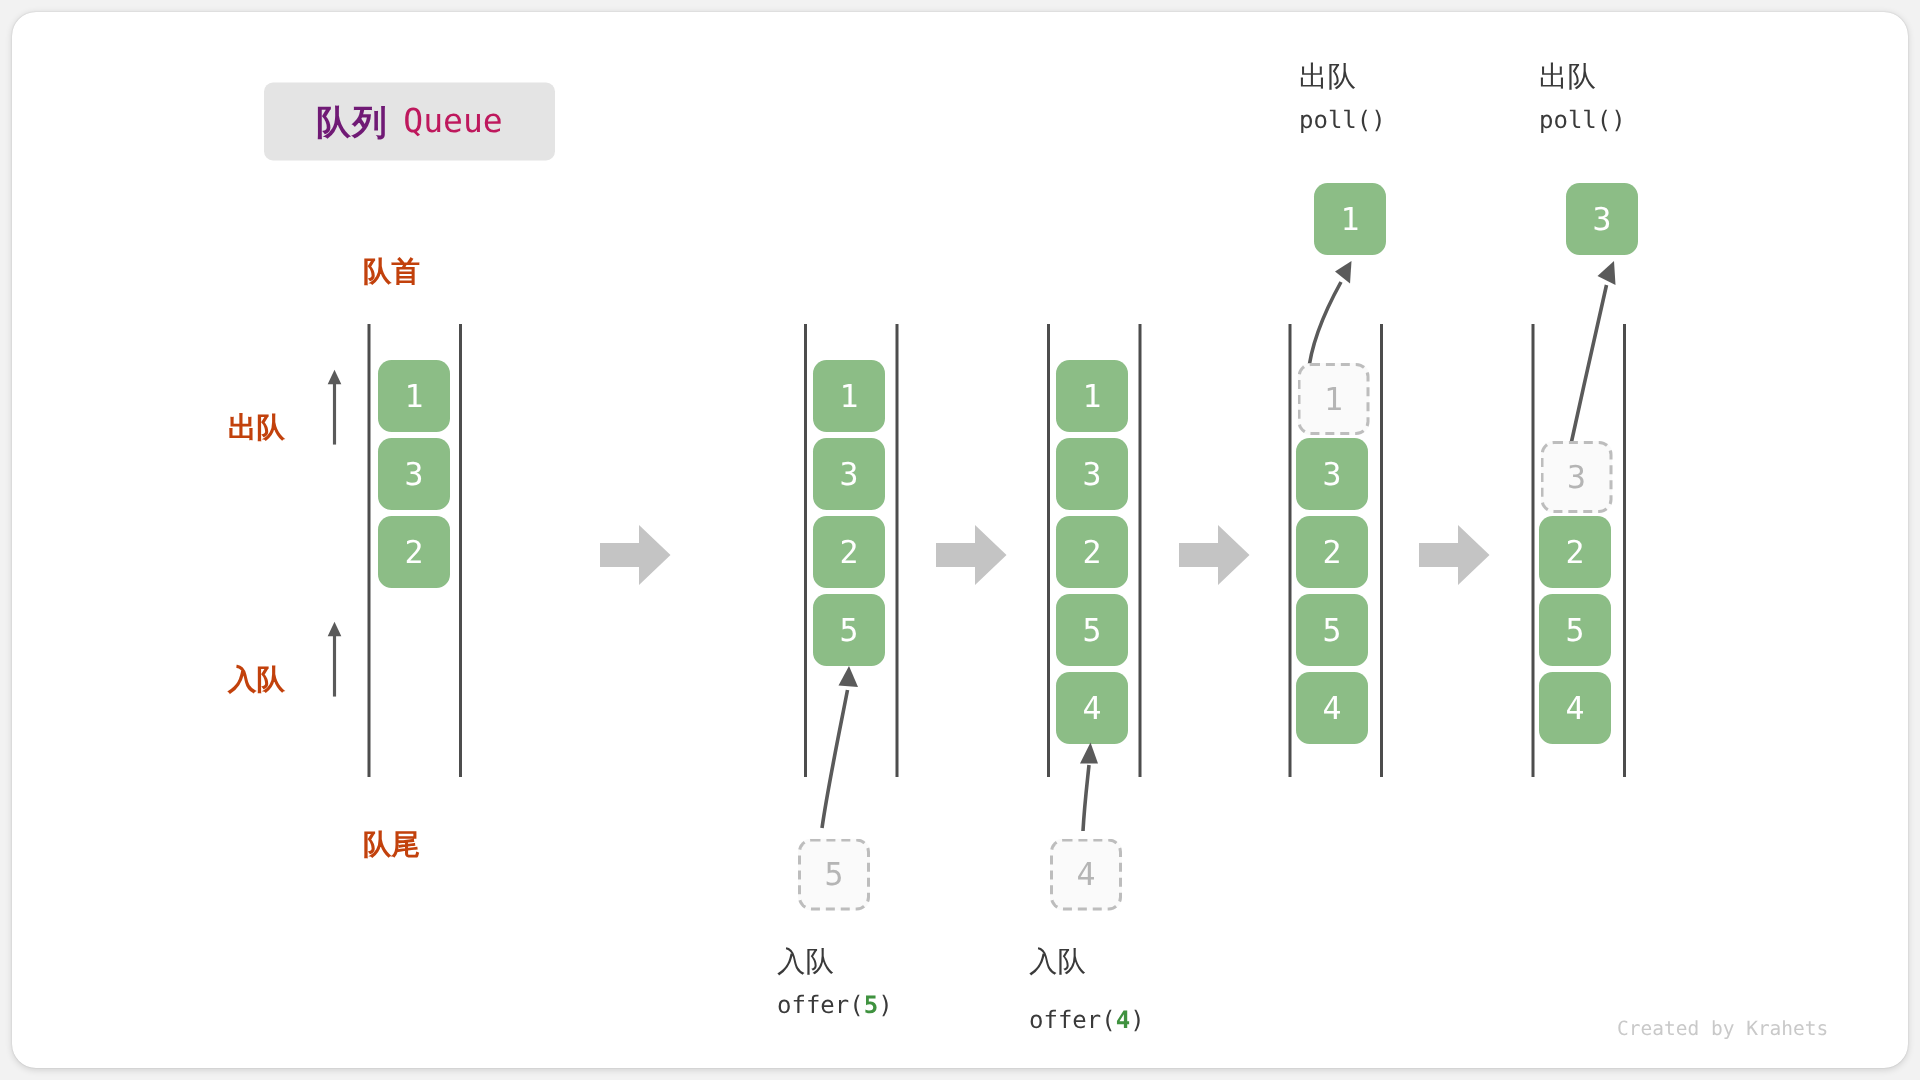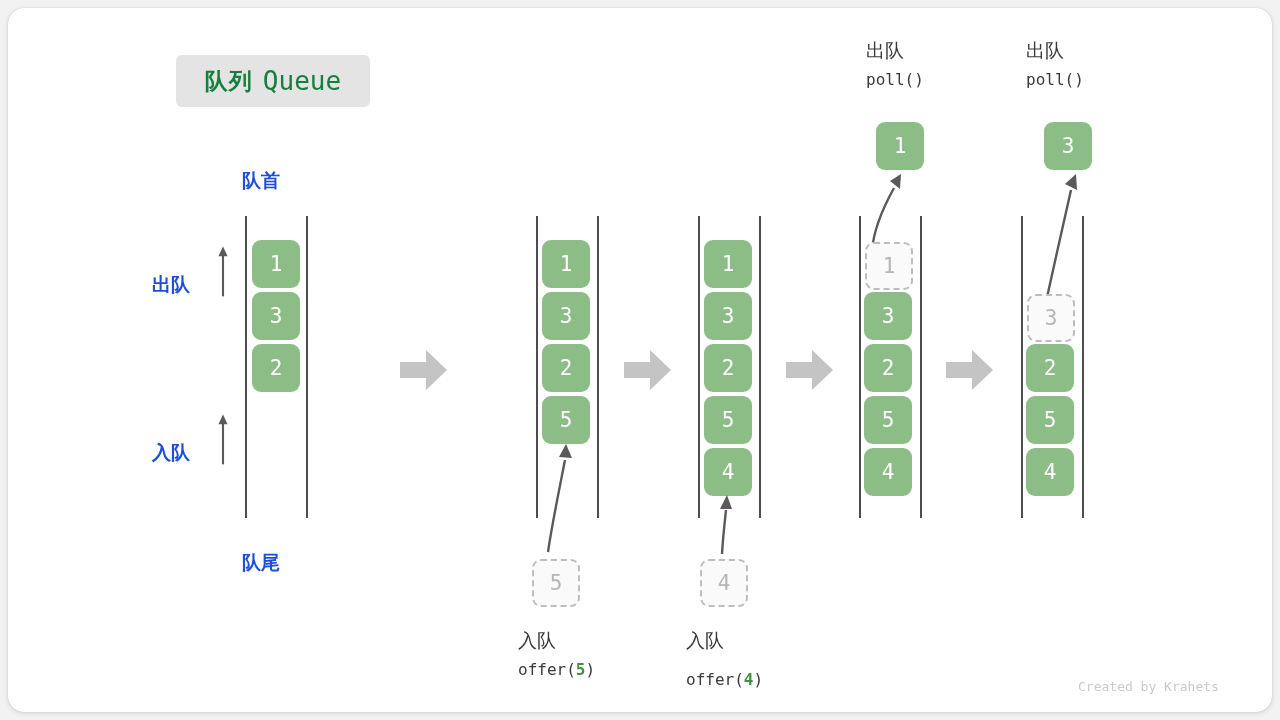--- a/index.html
+++ b/index.html
@@ -26,31 +26,31 @@
 
   
   #title-badge{
     left:168px;top:47px;
     width:194px;height:52px;
     background:#e4e4e4;
     border-radius:6px;
     display:flex;align-items:center;justify-content:center;
   }
   #title-cn{
-    font-size:23px;font-weight:bold;color:#15803d;
+    font-size:23px;font-weight:bold;color:#701a75;
     letter-spacing:1px;
   }
   #title-en{
     font-family:"DejaVu Sans Mono","Liberation Mono",monospace;
-    font-size:26px;color:#15803d;margin-left:10px;
+    font-size:22px;color:#be185d;margin-left:10px;
   }
 
   
   .cn-bold{
-    font-size:19px;font-weight:bold;color:#1d4ed8;
+    font-size:19px;font-weight:bold;color:#c2410c;
     white-space:nowrap;
   }
   .cap-cn{
     font-size:19px;color:#3a3a3a;white-space:nowrap;
   }
   .cap-mono{
     font-family:"DejaVu Sans Mono","Liberation Mono",monospace;
     font-size:16px;color:#3a3a3a;white-space:nowrap;
   }
   .cap-mono .num{color:#3f923f;font-weight:bold;}

